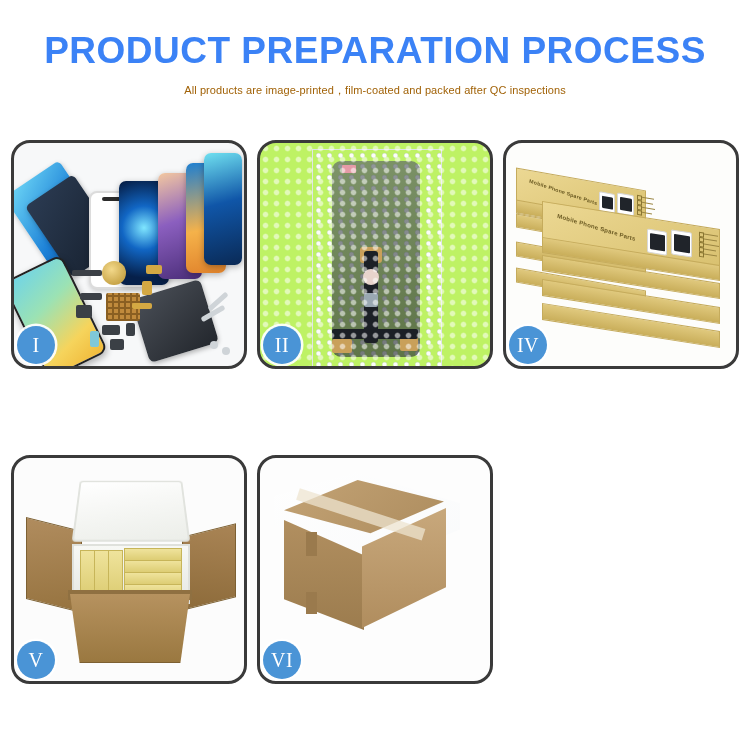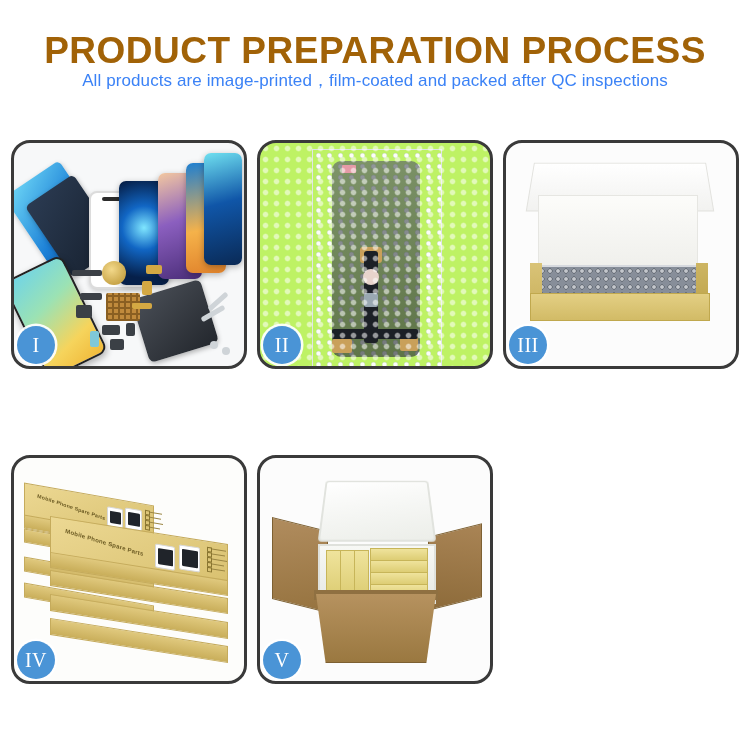--- a/index.html
+++ b/index.html
@@ -8,27 +8,28 @@
     background:#ffffff;
     font-family:"Liberation Sans", sans-serif;
     overflow:hidden;
     position:relative;
   }
   .header{text-align:center;padding-top:32px;}
   .title{
     font-size:37px;
     font-weight:700;
     letter-spacing:.5px;
-    color:#a16207;
+    color:#3b82f6;
     line-height:1;
     white-space:nowrap;
   }
   .subtitle{
-    font-size:17px;
-    color:#3b82f6;
+    font-size:11px;
+    color:#a16207;
+    margin-top:14px;
     letter-spacing:.1px;
     white-space:nowrap;
   }
 
   .grid{
     position:absolute;
     left:11px; top:140px;
     width:728px;
     display:grid;
     grid-template-columns:236px 236px 236px;
@@ -259,32 +260,20 @@
       <div class="flexdot"></div>
       <div class="flexsq"></div>
       <div class="connector" style="left:72px;top:196px;width:20px;height:14px;"></div>
       <div class="connector" style="left:140px;top:192px;width:18px;height:16px;"></div>
       <div class="bit" style="left:72px;top:186px;width:86px;height:10px;background:#1b1f25;"></div>
       <div class="bubbleover"></div>
     </div>
     <div class="badge">II</div>
   </div>
 
-  <div class="panel p3">
-    <div class="stage">
-      <div class="b3-lid"></div>
-      <div class="b3-foam"></div>
-      <div class="b3-inner"></div>
-      <div class="b3-bubble"></div>
-      <div class="b3-lsid"></div>
-      <div class="b3-rsid"></div>
-      <div class="b3-front"></div>
-    </div>
-    <div class="badge">III</div>
-  </div>
 
   <div class="panel p4">
     <div class="stage">
 
       <div class="kbox ktop" style="left:10px;top:36px;width:128px;height:34px;transform:skewY(10deg);">
         <div class="klabel" style="left:12px;top:12px;transform:rotate(9deg);">Mobile Phone Spare Parts</div>
         <div class="kscreen" style="left:82px;top:8px;width:14px;height:18px;"></div>
         <div class="kscreen" style="left:100px;top:6px;width:15px;height:19px;"></div>
         <div class="kchk" style="left:120px;top:5px;"></div>
           <div class="kchkline" style="left:125px;top:6px;width:12px;"></div>
@@ -335,14 +324,26 @@
       <div class="c5-ybox" style="left:110px;top:90px;width:56px;height:11px;"></div>
       <div class="c5-ybox" style="left:110px;top:102px;width:56px;height:11px;"></div>
       <div class="c5-ybox" style="left:110px;top:114px;width:56px;height:11px;"></div>
       <div class="c5-ybox" style="left:110px;top:126px;width:56px;height:11px;"></div>
       <div class="c5-rim"></div>
       <div class="c5-body"></div>
     </div>
     <div class="badge">V</div>
   </div>
 
+  <div class="panel p6">
+    <div class="stage">
+      <div class="c6-wrap"></div>
+      <div class="c6-top"></div>
+      <div class="c6-left"></div>
+      <div class="c6-right"></div>
+      <div class="c6-tape"></div>
+      <div class="c6-tapeV"></div>
+      <div class="c6-tapeV2"></div>
+    </div>
+    <div class="badge">VI</div>
+  </div>
 
 </div>
 
 </body></html>

